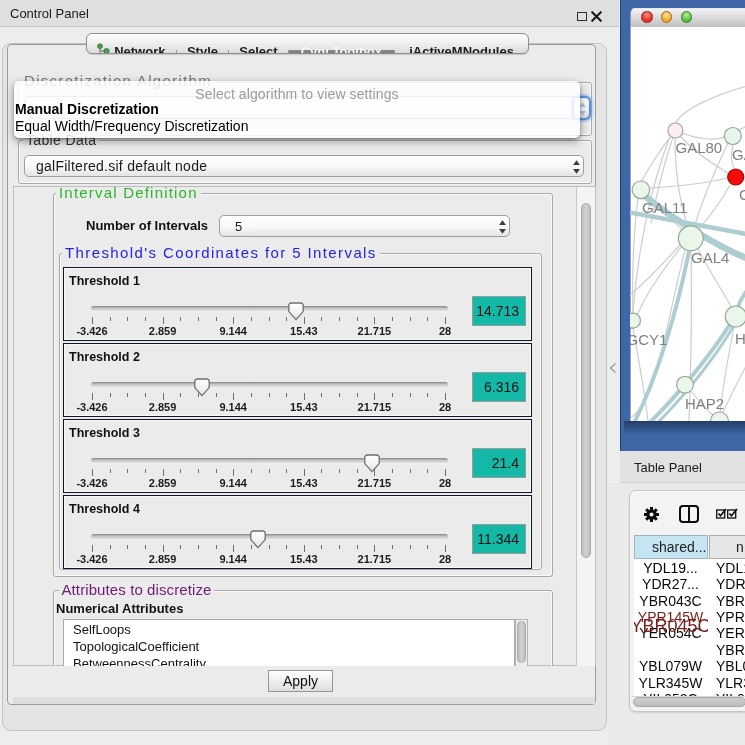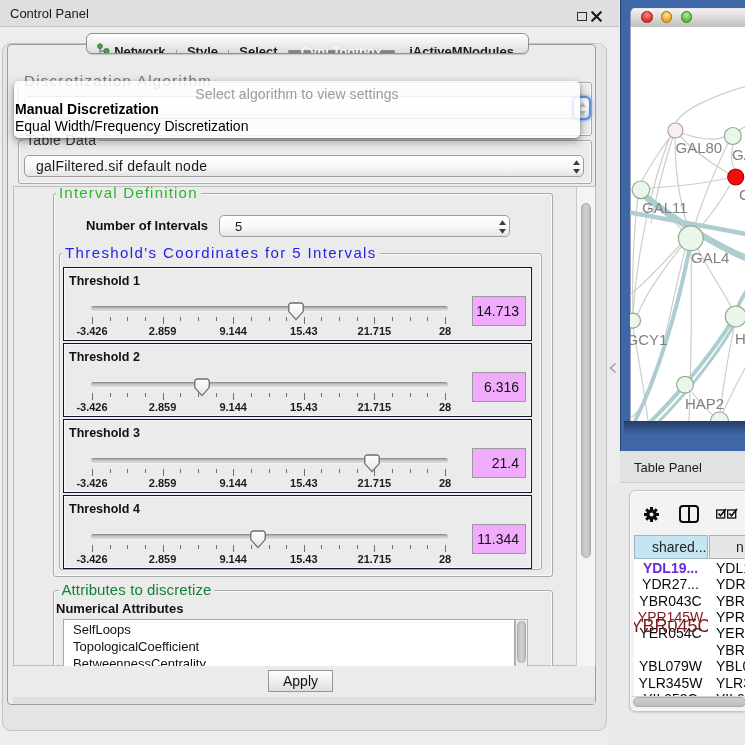--- a/index.html
+++ b/index.html
@@ -7,21 +7,21 @@
 #root { position:relative; width:745px; height:745px; }
 .combo { background:linear-gradient(#ffffff, #f8f8f8 55%, #e4e4e4); border:1.5px solid #9e9e9e; border-radius:5px; }
 .combo-t { position:absolute; top:50%; transform:translateY(-50%); color:#1a1a1a; white-space:nowrap; }
 .group { border:1px solid #a9a9a9; border-radius:3px; box-shadow: inset 1px 1px 0 0 #fafafa, inset -1px -1px 0 0 #fafafa; }
 .gtitle { position:absolute; font-size:13px; background:#ebebeb; padding:0 3px; white-space:nowrap; line-height:14px; }
 .blab { font-weight:bold; font-size:13px; color:#111; white-space:nowrap; }
 .tbox { width:469.5px; height:74px; border:1px solid #0f172a; background:#ebebeb; box-shadow: inset 1px 1px 0 0 #f8f8f8, inset -1px -1px 0 0 #f8f8f8; }
 .track { height:4.5px; border-radius:2.5px; background:linear-gradient(#828282, #c2c2c2 42%, #e0e0e0); box-shadow:0 0.5px 0 #f8f8f8; }
 .tick { width:1px; background:#6f6f6f; }
 .slab { font-size:11px; font-weight:bold; color:#1c1c1c; width:60px; text-align:center; }
-.vfield { left:408.5px; top:28px; width:54px; height:30px; background:#f0abfc; border:1.5px solid #9a9a9a; position:absolute; }
+.vfield { left:408.5px; top:28px; width:54px; height:30px; background:#14b8a6; border:1.5px solid #9a9a9a; position:absolute; }
 .vfield span { position:absolute; right:6px; top:50%; transform:translateY(-50%); font-size:14px; color:#111; }
 .segwrap { display:flex; border:1px solid #8f8f8f; border-radius:6px; background:linear-gradient(#ffffff,#f0f0f0 45%,#dcdcdc); box-shadow:0 1px 1px rgba(0,0,0,0.15); overflow:hidden; }
 .seg { display:flex; align-items:center; justify-content:center; color:#1c1c1c; white-space:nowrap; font-weight:bold;margin-top:16px; }
 .seg.sel { background:linear-gradient(#8e8e8e,#7a7a7a); color:#f6f6f6; }
 .liitem { font-size:13px; color:#111; white-space:nowrap; }
 </style></head><body>
 <div id="root">
 <div class="abs" style="left:620px;top:0;width:125px;height:451px;background:#3f67a7;border-left:1.5px solid #24406f;"></div>
 <div class="abs" style="left:624px;top:421px;width:121px;height:14px;background:linear-gradient(rgba(10,18,38,.5),rgba(10,18,38,0));"></div>
 <div class="abs" style="left:630px;top:8px;width:115px;height:19px;background:linear-gradient(#f2f2f2,#d7d7d7 55%,#bfbfbf);border-radius:5px 0 0 0;border-left:1px solid #8f9cb5;border-top:1px solid #e8e8e8;box-shadow:0 1px 0 #8a8a8a;"></div>
@@ -102,21 +102,21 @@
     </svg>
 <svg class="abs" style="left:726.8px;top:508px" width="11" height="11" viewBox="0 0 11 11">
 <rect x="0.7" y="2" width="8" height="8" fill="none" stroke="#0c0c0c" stroke-width="1.3"></rect>
 <path d="M2.5 5.5 L4.5 7.8 L10 1" fill="none" stroke="#0c0c0c" stroke-width="1.7"></path>
     </svg>
 <div class="abs" style="left:633.5px;top:534.5px;width:74px;height:24.5px;background:#c5e5f2;border:1px solid #9fb6c0;"></div>
 <div class="abs" style="left:652px;top:534.5px;height:24.5px;display:flex;align-items:center;font-size:14px;color:#222;">shared...</div>
 <div class="abs" style="left:708.5px;top:534.5px;width:37px;height:24.5px;background:#e6e6e6;border-top:1px solid #b0b0b0;border-bottom:1px solid #b0b0b0;border-left:1px solid #b0b0b0;"></div>
 <div class="abs" style="left:736px;top:534.5px;height:24.5px;display:flex;align-items:center;font-size:14px;color:#222;">n...</div>
 <div class="abs" style="left:633.5px;top:559px;width:112px;height:137px;background:#ffffff;"></div>
-<div class="abs" style="left:633.5px;top:559.5px;width:74px;height:16.7px;display:flex;align-items:center;justify-content:center;font-size:14px;color:#6d28d9;overflow:hidden;font-weight:bold;">YDL19...</div>
+<div class="abs" style="left:633.5px;top:559.5px;width:74px;height:16.7px;display:flex;align-items:center;justify-content:center;font-size:14px;color:#000000;overflow:hidden;">YDL19...</div>
 <div class="abs" style="left:716px;top:559.5px;width:30px;height:16.7px;display:flex;align-items:center;font-size:14px;color:#0a0a0a;overflow:hidden;">YDL1</div>
 <div class="abs" style="left:633.5px;top:575.9px;width:74px;height:16.7px;display:flex;align-items:center;justify-content:center;font-size:14px;color:#0a0a0a;overflow:hidden;">YDR27...</div>
 <div class="abs" style="left:716px;top:575.9px;width:30px;height:16.7px;display:flex;align-items:center;font-size:14px;color:#0a0a0a;overflow:hidden;">YDR2</div>
 <div class="abs" style="left:633.5px;top:592.3px;width:74px;height:16.7px;display:flex;align-items:center;justify-content:center;font-size:14px;color:#0a0a0a;overflow:hidden;">YBR043C</div>
 <div class="abs" style="left:716px;top:592.3px;width:30px;height:16.7px;display:flex;align-items:center;font-size:14px;color:#0a0a0a;overflow:hidden;">YBR0</div>
 <div class="abs" style="left:633.5px;top:608.7px;width:74px;height:16.7px;display:flex;align-items:center;justify-content:center;font-size:14px;color:#7f1d1d;overflow:hidden;">YPR145W</div>
 <div class="abs" style="left:716px;top:608.7px;width:30px;height:16.7px;display:flex;align-items:center;font-size:14px;color:#0a0a0a;overflow:hidden;">YPR1</div>
 <div class="abs" style="left:633.5px;top:625.1px;width:74px;height:16.7px;display:flex;align-items:center;justify-content:center;font-size:14px;color:#0a0a0a;overflow:hidden;">YER054C</div>
 <div class="abs" style="left:716px;top:625.1px;width:30px;height:16.7px;display:flex;align-items:center;font-size:14px;color:#0a0a0a;overflow:hidden;">YER0</div>
 <div class="abs" style="left:633.5px;top:618px;width:74px;height:16.7px;display:flex;align-items:center;justify-content:center;font-size:18px;color:#7f1d1d;overflow:hidden;">YBR045C</div>
@@ -359,21 +359,21 @@
                 <stop offset="1" stop-color="#e2e2e2"></stop>
               </linearGradient>
             </defs>
 <path d="M3.2 1 h9.6 a2.4 2.4 0 0 1 2.4 2.4 v6.2 L8 17.6 L0.8 9.6 V3.4 a2.4 2.4 0 0 1 2.4 -2.4 Z" fill="url(#thg4)" stroke="#6e6e6e" stroke-width="1.3"></path>
           </svg>
 <div class="abs vfield">
             <span>11.344</span>
           </div>
 </div>
 <div class="abs group" style="left:53px;top:590px;width:500px;height:120px;"></div>
-<div class="abs gtitle" style="left:58.5px;top:583px;color:#15803d;font-size:15px;letter-spacing:0.1px;">Attributes to discretize</div>
+<div class="abs gtitle" style="left:58.5px;top:583px;color:#701a75;font-size:15px;letter-spacing:0.1px;">Attributes to discretize</div>
 <div class="abs blab" style="left:56px;top:601px;">Numerical Attributes</div>
 <div class="abs" style="left:63px;top:619px;width:452px;height:60px;background:#ffffff;border:1px solid #a9a9a9;"></div>
 <div class="abs liitem" style="left:73px;top:622px;">SelfLoops</div>
 <div class="abs liitem" style="left:73px;top:639px;">TopologicalCoefficient</div>
 <div class="abs liitem" style="left:73px;top:656px;">BetweennessCentrality</div>
 <div class="abs" style="left:515px;top:619px;width:12.5px;height:60px;background:#ececec;border:1px solid #b5b5b5;"></div>
 <div class="abs" style="left:516.8px;top:621px;width:9px;height:42px;background:linear-gradient(to right,#bdbdbd,#d2d2d2 50%,#bdbdbd);border:1px solid #ababab;border-radius:4.5px;"></div>
 </div>
     </div>
 <div class="abs" style="left:13px;top:697px;width:582px;height:7px;background:#dedede;"></div>

